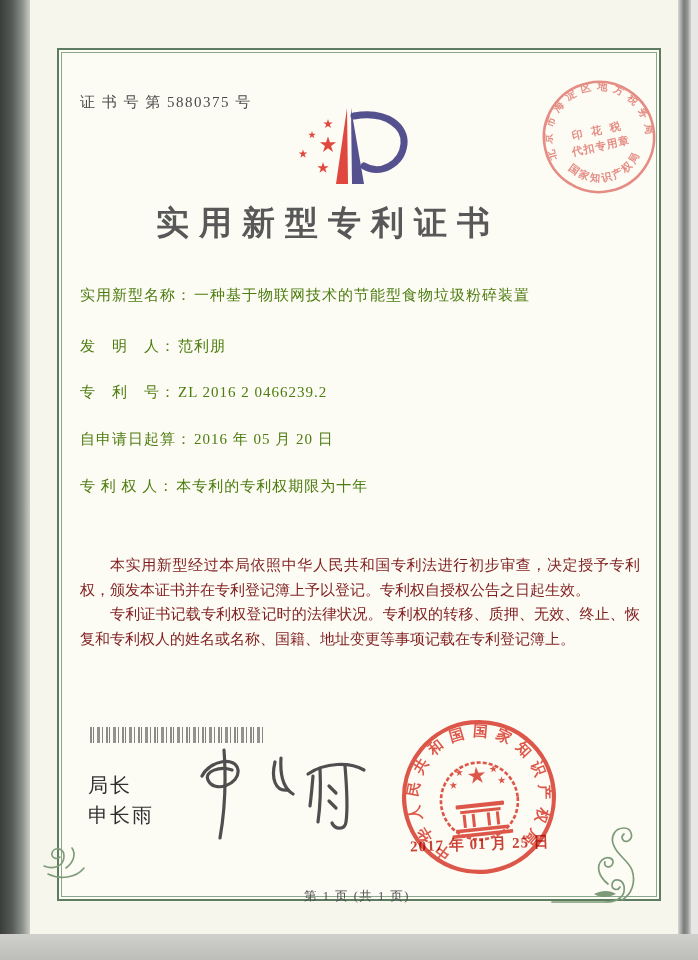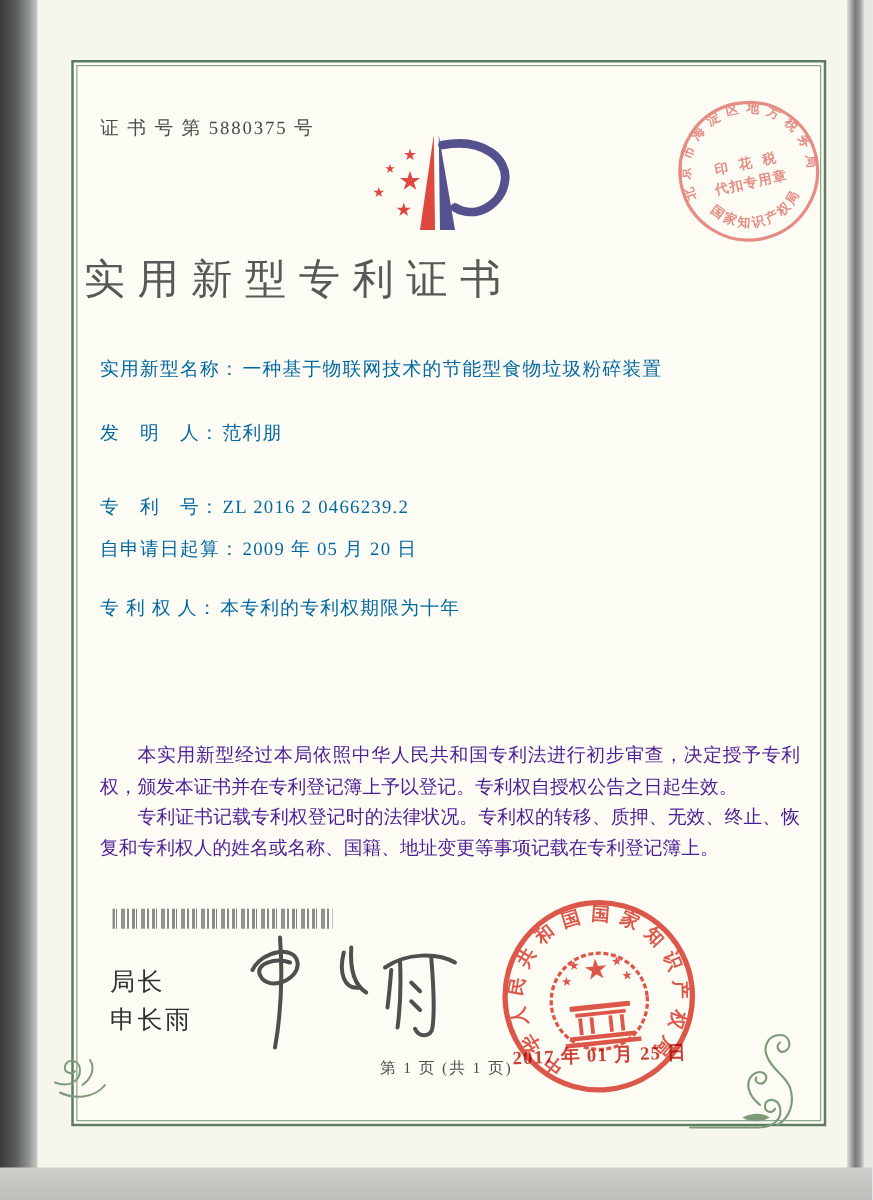--- a/index.html
+++ b/index.html
@@ -4,40 +4,40 @@
 <style>
   html,body{margin:0;padding:0;background:#e4e5e2;}
   .canvas{position:relative;width:698px;height:960px;overflow:hidden;background:#e7e8e5;
           font-family:"Liberation Serif","DejaVu Serif",serif;color:#3e3e3e;}
   .paper{position:absolute;left:28px;top:0;width:650px;height:936px;background:#f7f6ed;
          box-shadow:2px 0 8px rgba(0,0,0,.25);}
   .frame{position:absolute;left:57px;top:48px;width:600px;height:849px;border:2px solid #5e7c60;background:#fcfbf4;}
   .frame-inner{position:absolute;inset:2px;border:1px solid #8aa68b;}
   .abs{position:absolute;}
   .certno{left:80px;top:93px;font-size:15px;letter-spacing:1.5px;color:#4a4a4a;text-align:right;}
-  .title{left:57px;top:201px;width:532px;text-align:left;font-size:33px;font-weight:400;
+  .title{left:57px;top:201px;width:532px;text-align:center;font-size:33px;font-weight:700;
          letter-spacing:10px;text-indent:10px;color:#585858;}
-  .row{left:80px;font-size:15px;letter-spacing:1px;color:#0369a1;white-space:nowrap;}
+  .row{left:80px;font-size:15px;letter-spacing:1px;color:#4d7c0f;white-space:nowrap;}
   .row .val{margin-left:2px;}
-  .body-text{left:80px;top:553px;width:560px;font-size:15px;line-height:24.5px;text-align:justify;color:#4c1d95;margin-top:40px;}
+  .body-text{left:80px;top:553px;width:560px;font-size:15px;line-height:24.5px;text-align:justify;color:#7f1d1d;}
   .body-text p{margin:0;text-indent:2em;}
   .barcode{left:90px;top:727px;width:176px;height:16px;opacity:.85;
     background-image:repeating-linear-gradient(90deg,
       #787878 0px,#787878 2px,transparent 2px,transparent 3px,
       #6b6b6b 3px,#6b6b6b 4px,transparent 4px,transparent 7px,
       #808080 7px,#808080 10px,transparent 10px,transparent 12px,
       #747474 12px,#747474 13px,transparent 13px,transparent 16px);}
   .signer{left:88px;font-size:20px;color:#303030;letter-spacing:2px;}
   .sig-svg{left:180px;top:738px;width:210px;height:108px;}
   .seal{mix-blend-mode:multiply;}
   .tax-seal{left:540px;top:78px;width:118px;height:118px;transform:rotate(-12deg);opacity:.8;}
   .auth-seal{left:398px;top:716px;width:162px;height:162px;transform:rotate(-6deg);opacity:.92;}
   .seal-date{left:410px;top:835px;font-size:15px;letter-spacing:1px;color:#cf4238;transform:rotate(-2deg);
              mix-blend-mode:multiply;font-weight:600;}
-  .footer{left:57px;top:846px;width:600px;text-align:center;font-size:12.5px;letter-spacing:1.5px;color:#4d4d4d;}
+  .footer{left:57px;top:888px;width:600px;text-align:center;font-size:12.5px;letter-spacing:1.5px;color:#4d4d4d;}
   .logo{left:276px;top:94px;width:148px;height:106px;}
   .flourish{pointer-events:none;}
   .fl-bl{left:40px;top:822px;width:62px;height:62px;}
   .fl-br{left:548px;top:812px;width:98px;height:98px;}
   .strip-left{left:0;top:0;width:30px;height:960px;
     background:linear-gradient(90deg,#393c39 0%,#575b57 40%,#8d918c 75%,#c9ccc6 100%);}
   .strip-right{left:678px;top:0;width:13px;height:960px;
     background:linear-gradient(90deg,#d8d9d6 0%,#797c79 45%,#8e918e 70%,#d2d3d0 100%);}
   .band-bottom{left:0;top:934px;width:698px;height:26px;
     background:linear-gradient(180deg,#cfd0cc,#bdbeba);}
@@ -105,25 +105,25 @@
   </svg>
 
   <div class="abs title">实用新型专利证书</div>
 
   <div class="abs row" style="top:286px">
     <span>实用新型名称：</span><span class="val">一种基于物联网技术的节能型食物垃圾粉碎装置</span>
   </div>
   <div class="abs row" style="top:337px">
     <span>发　明　人：</span><span class="val">范利朋</span>
   </div>
-  <div class="abs row" style="top:396px">
+  <div class="abs row" style="top:383px">
     <span>专　利　号：</span><span class="val">ZL 2016 2 0466239.2</span>
   </div>
   <div class="abs row" style="top:430px">
-    <span>自申请日起算：</span><span class="val">2009 年 05 月 20 日</span>
+    <span>自申请日起算：</span><span class="val">2016 年 05 月 20 日</span>
   </div>
   <div class="abs row" style="top:477px">
     <span>专 利 权 人：</span><span class="val">本专利的专利权期限为十年</span>
   </div>
 
   <div class="abs body-text">
     <p>本实用新型经过本局依照中华人民共和国专利法进行初步审查，决定授予专利权，颁发本证书并在专利登记簿上予以登记。专利权自授权公告之日起生效。</p>
     <p>专利证书记载专利权登记时的法律状况。专利权的转移、质押、无效、终止、恢复和专利权人的姓名或名称、国籍、地址变更等事项记载在专利登记簿上。</p>
   </div>
 

